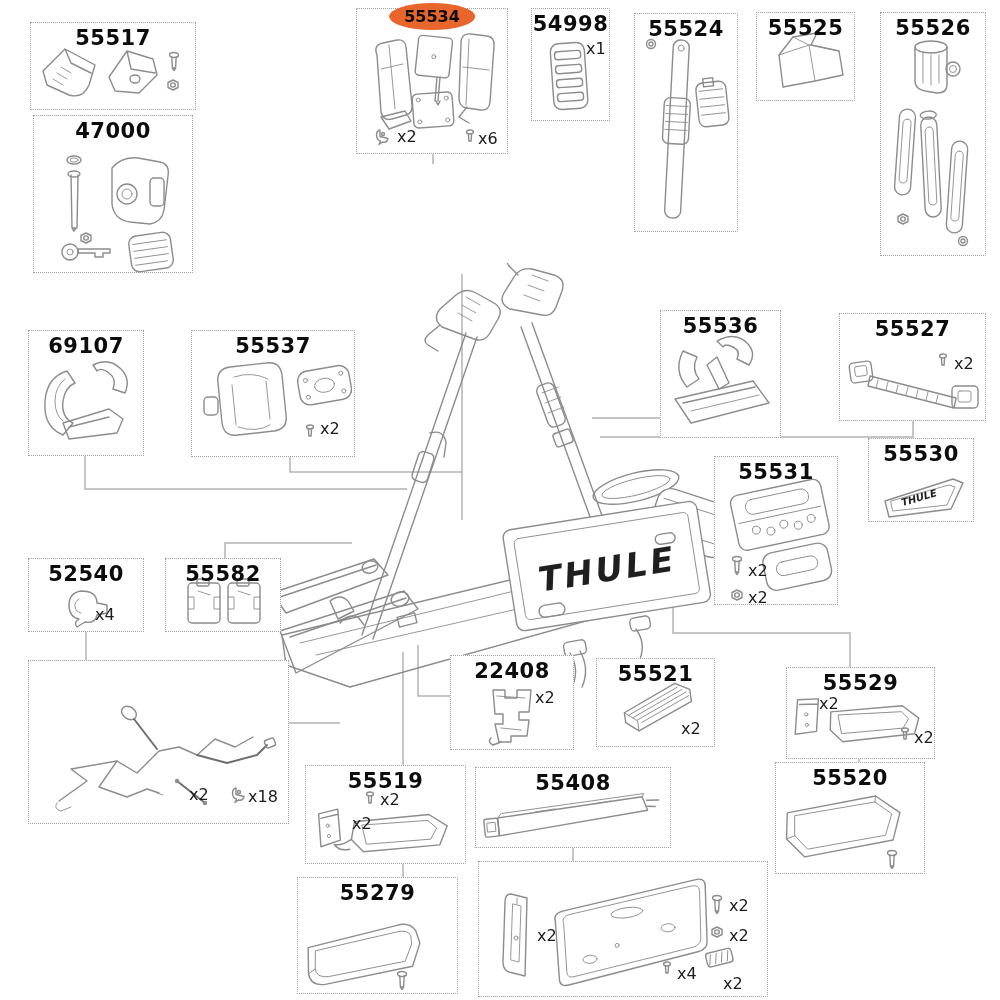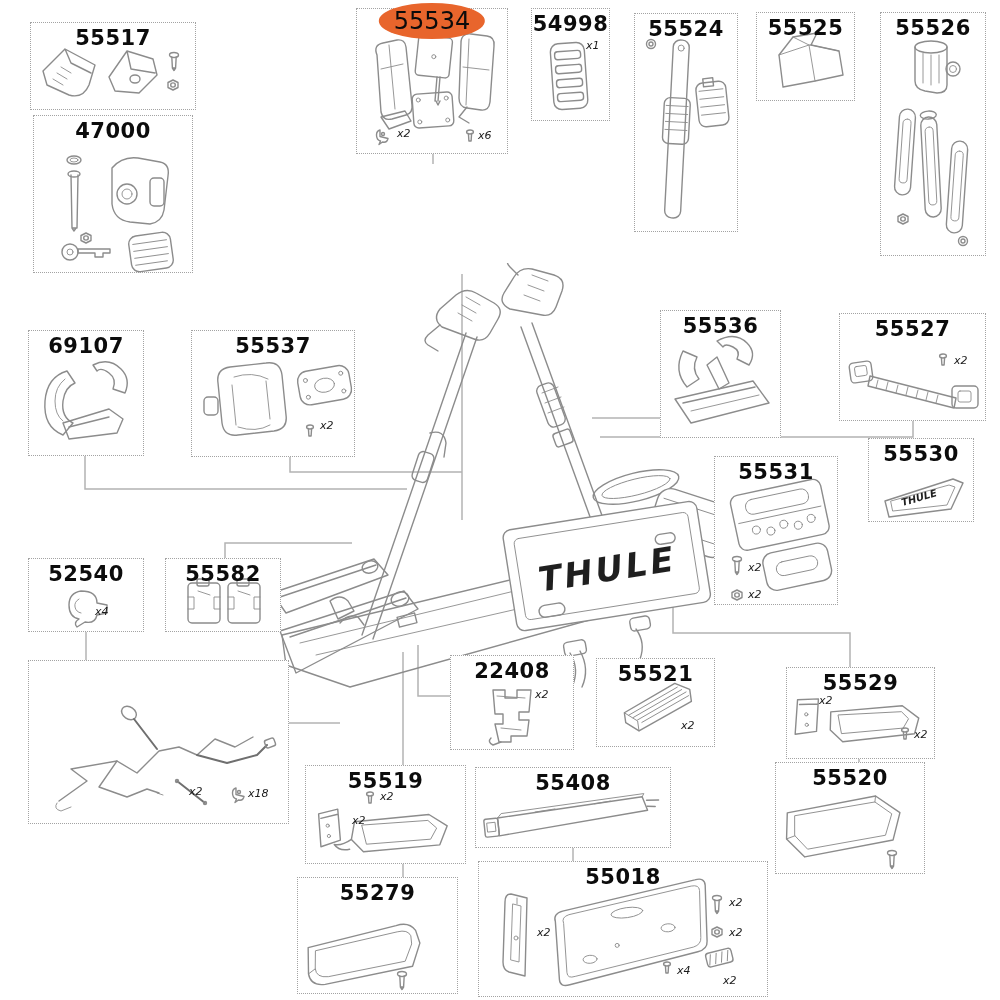--- a/index.html
+++ b/index.html
@@ -6,22 +6,22 @@
   #canvas{position:relative;width:1000px;height:1000px;background:#fff;overflow:hidden;
           font-family:"DejaVu Sans","Liberation Sans",sans-serif;}
   svg.conn{position:absolute;left:0;top:0;z-index:1;}
   svg.conn path{stroke:#b3b3b3;stroke-width:1.5;fill:none;}
   #main-art{position:absolute;left:270px;top:263px;z-index:2;}
   .pbox{position:absolute;border:1.5px dotted #a3a3a3;background:#fff;z-index:3;box-sizing:border-box;}
   .plabel{position:absolute;left:0;top:3px;width:100%;text-align:center;
           font-weight:bold;font-size:21px;color:#0c0c0c;letter-spacing:0.5px;z-index:2;}
   .hl{position:absolute;left:50%;top:-6px;transform:translateX(-50%);
       background:#e8652c;border-radius:50%;padding:4px 15px;z-index:4;}
-  .hl .hltxt{font-weight:normal;font-size:24px;color:#0b0b0b;white-space:nowrap;}
-  .qty{position:absolute;font-size:11px;font-style:italic;color:#1b1b1b;z-index:2;}
+  .hl .hltxt{font-weight:bold;font-size:16px;color:#0b0b0b;white-space:nowrap;}
+  .qty{position:absolute;font-size:16px;color:#1b1b1b;z-index:2;}
   svg.art{position:absolute;left:0;top:0;}
   svg.art *{stroke:#8c8c8c;fill:none;stroke-width:1.4;stroke-linejoin:round;stroke-linecap:round;}
   svg.art .fw{fill:#ffffff;}
   svg.art .fil{fill:#1f1f1f;stroke:none;font-family:"DejaVu Sans",sans-serif;}
   svg.art .thin{stroke-width:0.9;}
   svg.art .dark{stroke:#6f6f6f;stroke-width:2;}
 </style>
 </head>
 <body>
 
@@ -475,21 +475,20 @@
     <svg class="art" width="161" height="117">
       <g transform="translate(16,28) rotate(8)">
         <path d="M0,42 L84,8 Q96,2 104,10 L110,22 L106,46 L22,76 Q8,80 4,68 Z"></path>
         <path class="thin" d="M8,44 L86,14 Q96,10 100,16 L102,24 L98,42 L24,68 Q12,71 10,62 Z M4,68 L10,62"></path>
       </g>
       <use href="#g-screw" transform="translate(104,96)"></use>
     </svg>
   </div>
 
   <div class="pbox" style="left:478px;top:861px;width:290px;height:136px">
-    <div class="plabel">55018</div>
     <svg class="art" width="290" height="136">
       <g transform="translate(24,32)">
         <path d="M8,0 l16,4 l-2,78 l-16,-4 q-6,-2 -6,-10 l2,-60 q0,-8 6,-8 z"></path>
         <path class="thin" d="M10,10 l8,2 l-2,56 l-8,-2 z M14,4 l0,6"></path>
         <circle class="thin" cx="13" cy="44" r="2"></circle>
       </g>
       <g transform="translate(70,26) rotate(-4)">
         <path d="M4,34 Q2,26 12,24 L146,2 Q156,0 156,8 L154,64 Q154,72 144,74 L14,98 Q4,100 4,92 Z"></path>
         <path class="thin" d="M12,36 Q10,30 18,28 L142,8 Q150,7 150,13 L148,60 Q148,67 140,69 L20,90 Q12,92 12,86 Z"></path>
         <ellipse class="thin" cx="76" cy="30" rx="16" ry="5" transform="rotate(-4 76 30)"></ellipse>

